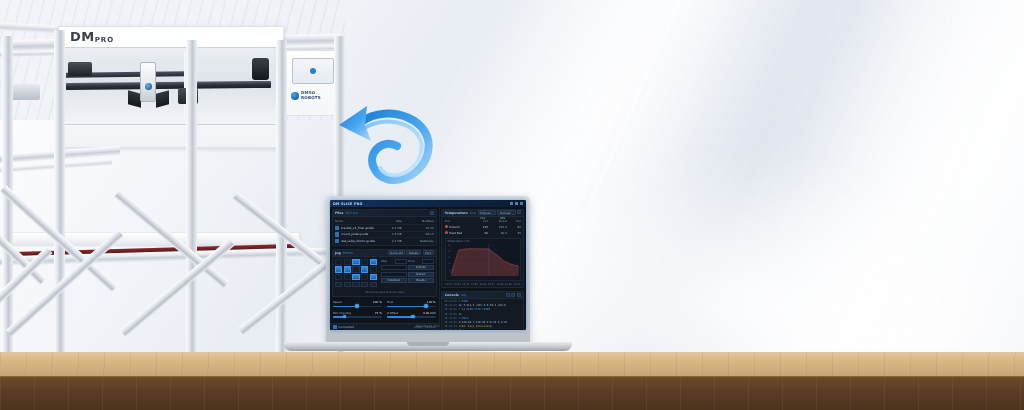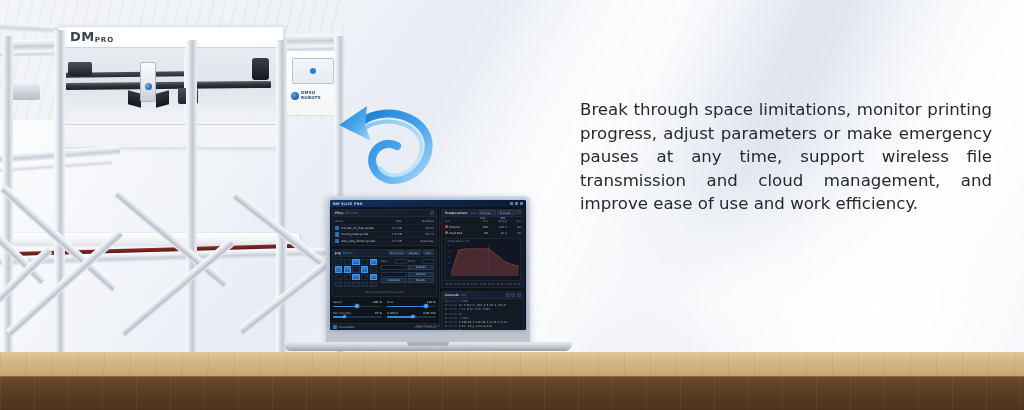--- a/index.html
+++ b/index.html
@@ -747,16 +747,15 @@
     <div class="base-shadow"></div>
   </div>
 
   <div id="table">
     <div class="table-top"></div>
     <div class="table-edge"></div>
     <div class="table-front"></div>
   </div>
 
   <div id="copy">
-    <div class="bodycopy">Break through space limitations, monitor printing progress, adjust parameters or make emergency pauses at any time, support wireless file transmission and cloud management, and improve ease of use and work efficiency.</div>
   </div>
 
 </div>
 
 </body></html>

